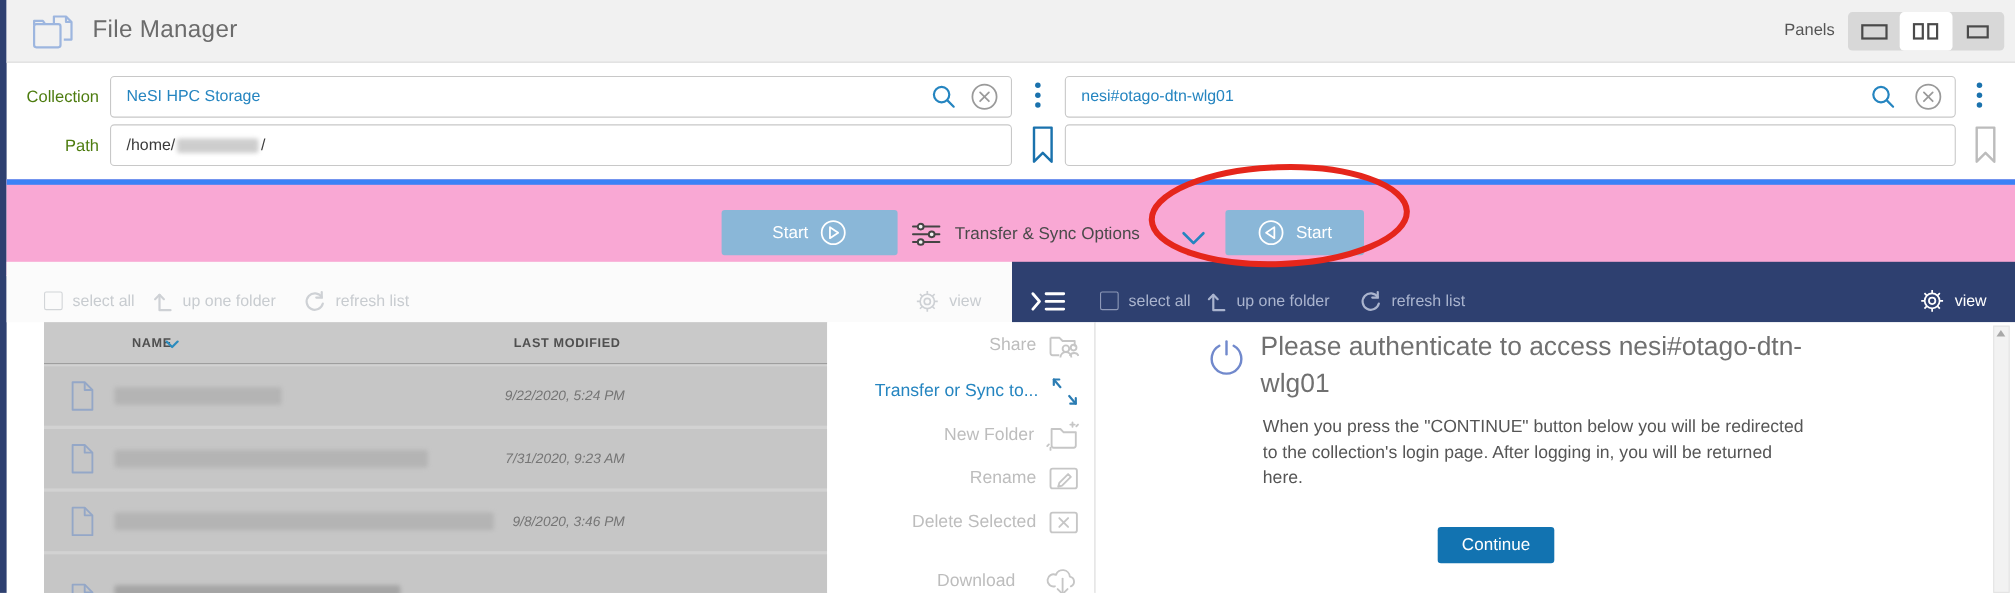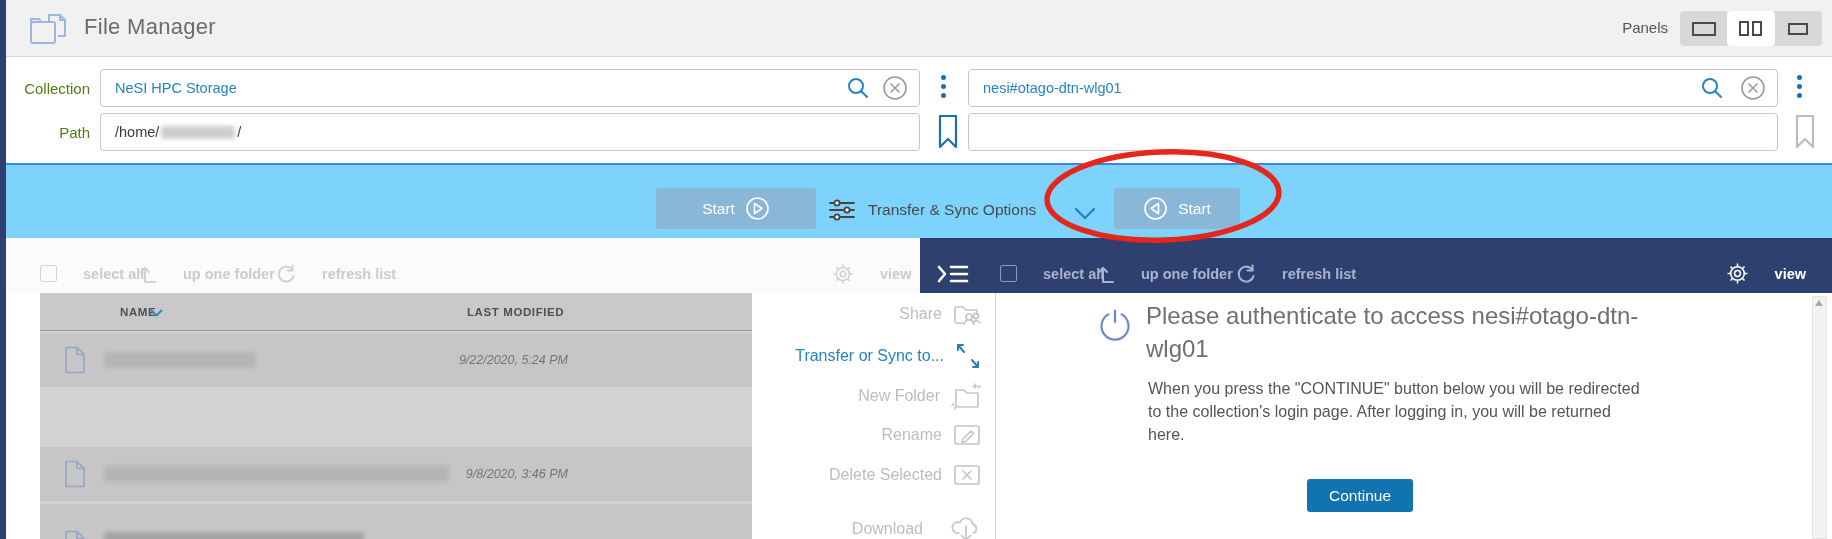--- a/index.html
+++ b/index.html
@@ -25,30 +25,30 @@
   .gin { border:1px solid #c8c8c8; border-radius:4px; background:#fff; height:38px;
          font-family:"Liberation Sans", sans-serif; font-size:14.5px; padding:0 70px 0 14px; outline:none; }
   .gin.blue { color:#2585c0; }
   .pathbox { border:1px solid #c8c8c8; border-radius:4px; background:#fff; height:38px;
              display:flex; align-items:center; padding:0 14px; font-size:14.5px; color:#3a3a3a; }
   .kebab { display:flex; flex-direction:column; gap:4px; align-items:center; cursor:pointer; }
   .kebab i { width:5px; height:5px; border-radius:50%; background:#1a72ad; }
   .blurblock { background:#a6a6a6; opacity:.55; filter:blur(2px); border-radius:2px; }
 
   
-  .startrow { left:6px; top:163px; right:0; height:88px; background:#7dd3fc;
-              border-top:2px solid #3b82f6; border-bottom:1px solid #d6d6d6; }
+  .startrow { left:6px; top:163px; right:0; height:88px; background:#f9a8d4;
+              border-top:5px solid #3b82f6; border-bottom:1px solid #d6d6d6; }
   .start-btn { background:#8ab7d8; border:none; border-radius:3px; color:#fff; font-size:15.5px;
                font-family:"Liberation Sans", sans-serif; display:flex; align-items:center; justify-content:center; gap:10px; cursor:pointer; }
   .opt-label { font-size:15.5px; color:#4a4a4a; }
 
   
   .tb-left { left:6px; top:238px; width:914px; height:55px; background:#fbfbfb; color:#c8ccd0; }
   .tb-right { left:920px; top:238px; width:912px; height:55px; background:#2e4070; color:#aab4ce; }
-  .tb-item { position:absolute; top:0; height:71px; display:flex; align-items:center; gap:26px; font-size:14.5px;font-weight:bold; }
+  .tb-item { position:absolute; top:0; height:71px; display:flex; align-items:center; gap:9px; font-size:14.5px; }
   .cbx { width:17px; height:17px; border:1.5px solid #d2d5d8; border-radius:2px; background:transparent; }
   .cbx.nv { border-color:#8e99b8; }
 
   
   .filelist { left:40px; top:293px; width:712px; height:246px; background:#d2d2d2; }
   .fl-head { position:absolute; left:0; top:0; width:100%; height:38px; background:#c9c9c9; border-bottom:1px solid #9e9e9e; }
   .fl-col { font-size:11.5px; font-weight:bold; color:#4f4f4f; letter-spacing:.6px; }
   .fl-row { position:absolute; left:0; width:100%; background:#c6c6c6; }
   .fl-date { position:absolute; right:184px; top:50%; transform:translateY(-50%); font-size:12.5px; font-style:italic; color:#757575; }
 
@@ -273,20 +273,28 @@
 
     <div class="fl-row" style="top:40px; height:54px;">
       <svg class="abs" style="left:24px; top:13px;" width="22" height="28" viewBox="0 0 22 28" fill="none" stroke="#94a7c7" stroke-width="1.7" stroke-linejoin="round">
         <path d="M2 1.5 h11 l7 7 v18 h-18 z"></path>
           <path d="M13 1.5 v7 h7"></path>
       </svg>
       <div class="blurblock abs" style="left:64px; top:19px; width:152px; height:16px;"></div>
       <span class="fl-date">9/22/2020, 5:24 PM</span>
     </div>
 
+    <div class="fl-row" style="top:97px; height:54px;">
+      <svg class="abs" style="left:24px; top:13px;" width="22" height="28" viewBox="0 0 22 28" fill="none" stroke="#94a7c7" stroke-width="1.7" stroke-linejoin="round">
+        <path d="M2 1.5 h11 l7 7 v18 h-18 z"></path>
+          <path d="M13 1.5 v7 h7"></path>
+      </svg>
+      <div class="blurblock abs" style="left:64px; top:19px; width:285px; height:16px;"></div>
+      <span class="fl-date">7/31/2020, 9:23 AM</span>
+    </div>
 
     <div class="fl-row" style="top:154px; height:54px;">
       <svg class="abs" style="left:24px; top:13px;" width="22" height="28" viewBox="0 0 22 28" fill="none" stroke="#94a7c7" stroke-width="1.7" stroke-linejoin="round">
         <path d="M2 1.5 h11 l7 7 v18 h-18 z"></path>
           <path d="M13 1.5 v7 h7"></path>
       </svg>
       <div class="blurblock abs" style="left:64px; top:19px; width:345px; height:16px;"></div>
       <span class="fl-date">9/8/2020, 3:46 PM</span>
     </div>
 

